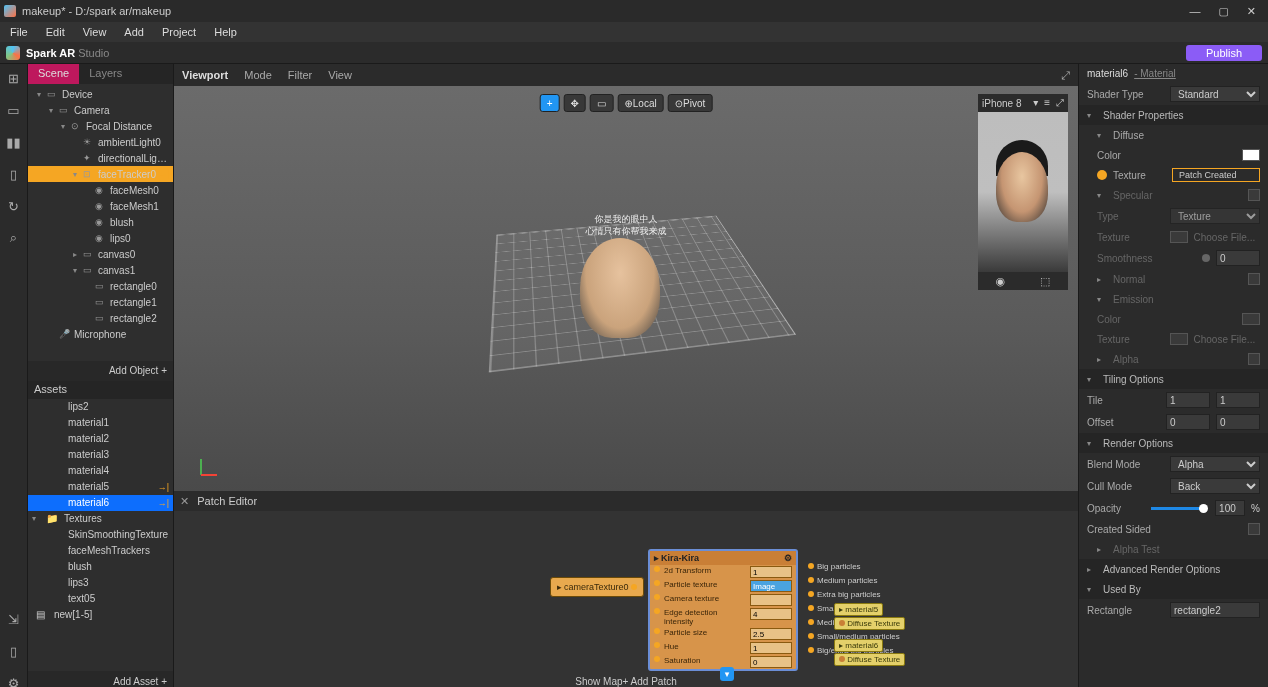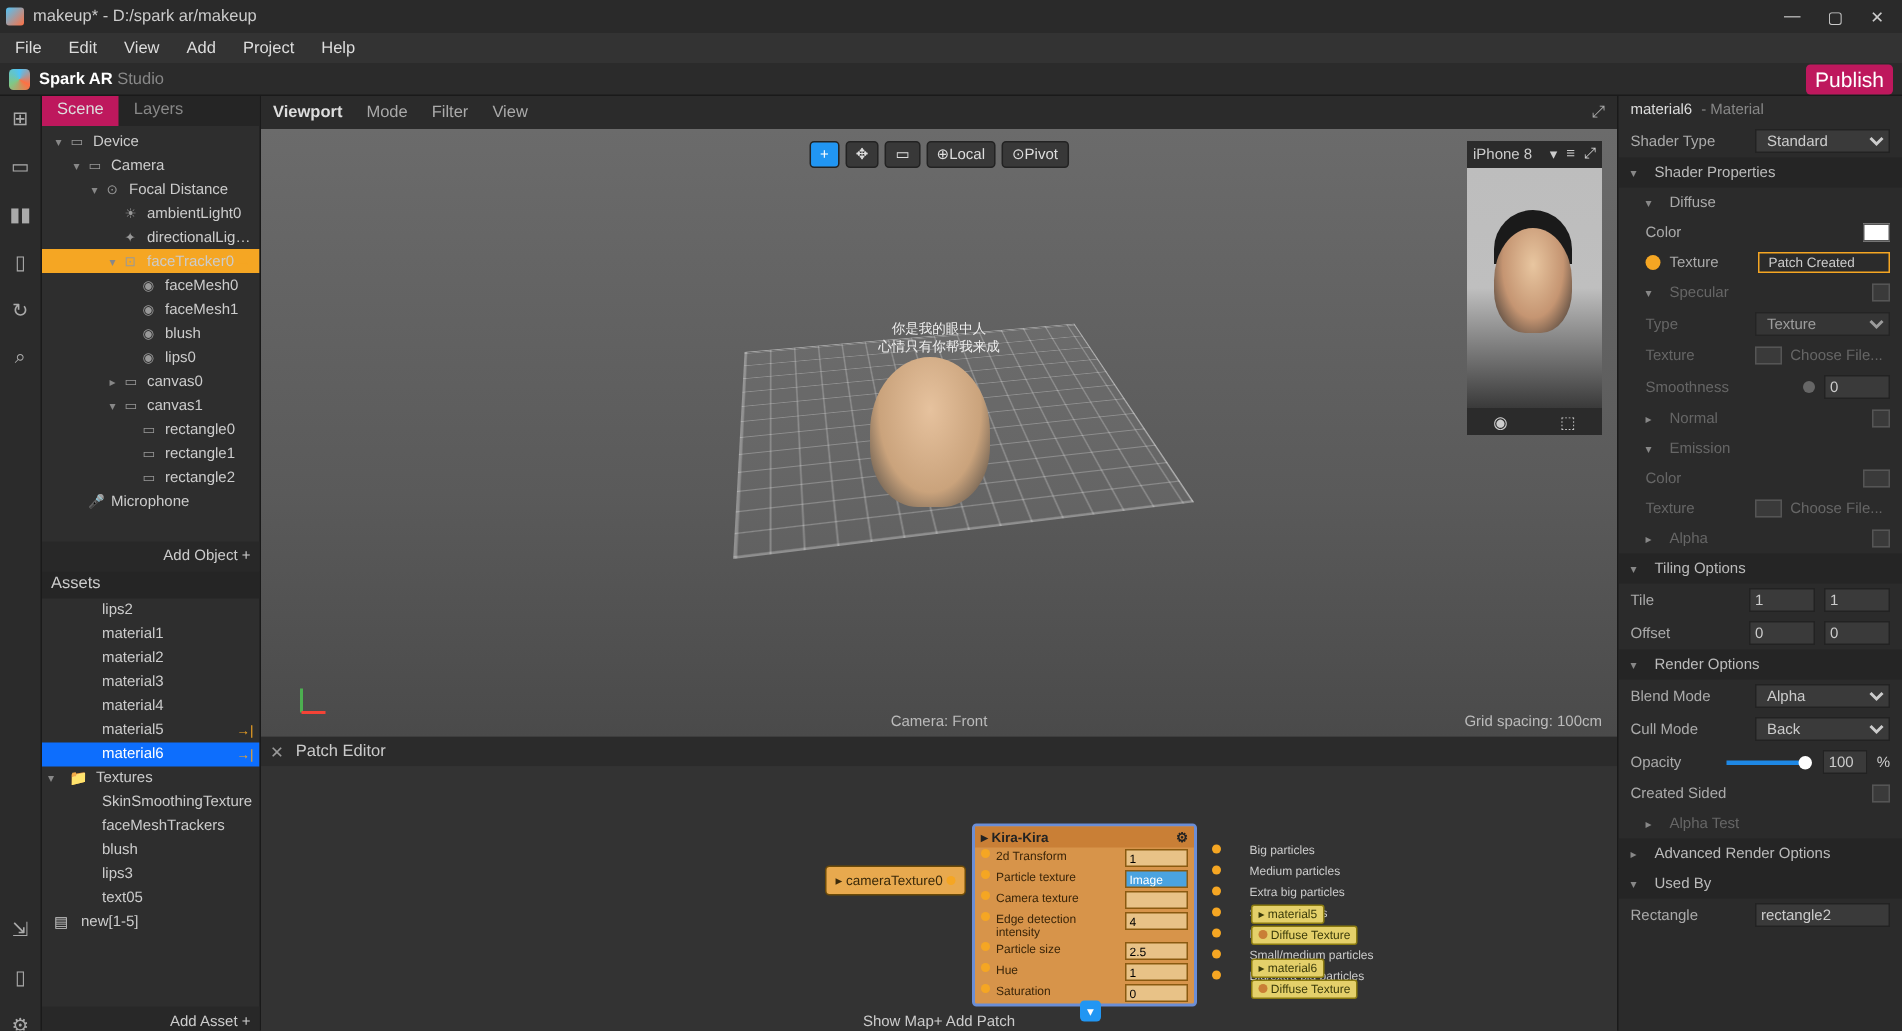--- a/index.html
+++ b/index.html
@@ -7,21 +7,21 @@
 .titlebar { height:18px; background:#2a2a2a; display:flex; align-items:center; padding:11px 4px; }
 .titlebar .logo { width:12px; height:12px; margin-right:6px; background:linear-gradient(135deg,#4fc3f7,#ff7043); border-radius:2px; }
 .titlebar .wbtns { margin-left:auto; display:flex; gap:18px; padding-right:8px; }
 .titlebar .wbtns span { cursor:default; font-size:11px; }
 .menubar { height:20px; background:#333; display:flex; align-items:center; padding:0 2px; gap:2px; }
 .menubar span { padding:2px 8px; color:#ddd; font-size:11px; }
 .brandbar { height:22px; background:#2b2b2b; display:flex; align-items:center; padding:0 6px; border-bottom:1px solid #1a1a1a; }
 .brandbar .blogo { width:14px; height:14px; margin-right:6px; background:conic-gradient(#4fc3f7,#ff7043,#81c784,#4fc3f7); border-radius:3px; }
 .brandbar .btitle b { color:#fff; }
 .brandbar .btitle span { color:#888; }
-.brandbar .publish { margin-left:auto; background:#be185d; color:#fff; padding:2px 6px; border-radius:3px; font-size:14px; }
+.brandbar .publish { margin-left:auto; background:#8b5cf6; color:#fff; padding:2px 20px; border-radius:3px; font-size:11px; }
 .main { display:flex; height:627px; }
 .iconrail { width:28px; background:#2b2b2b; border-right:1px solid #1a1a1a; display:flex; flex-direction:column; align-items:center; padding-top:6px; gap:16px; }
 .iconrail .ic { width:16px; height:16px; color:#aaa; display:flex; align-items:center; justify-content:center; font-size:13px; }
 .iconrail .spacer { flex:1; }
 .leftpanel { width:146px; background:#2e2e2e; display:flex; flex-direction:column; border-right:1px solid #1a1a1a; }
 .tabs { display:flex; height:20px; background:#252525; }
 .tabs div { padding:3px 10px; font-size:11px; color:#888; }
 .tabs div.active { background:#be185d; color:#ddd; }
 .tree { flex:1; overflow:auto; padding:2px 0; }
 .trow { display:flex; align-items:center; height:16px; padding-right:4px; font-size:10px; color:#ccc; white-space:nowrap; }
@@ -73,27 +73,27 @@
 .node { position:absolute; border-radius:3px; font-size:9px; color:#3b2a0a; }
 .node.small { background:#e8a94e; border:1px solid #6b4a08; padding:4px 6px;text-align:center; }
 .node.big { background:#d7944a; border:2px solid #6b8ed6; width:150px; }
 .node.big .nhdr { background:#c97f36; padding:2px 4px; color:#222; font-weight:600; display:flex; justify-content:space-between; }
 .node.big .nrow { display:flex; padding:1px 4px; gap:4px; }
 .node.big .nrow .nlbl { flex:1; font-size:8px; color:#3a2509; }
 .node.big .nrow input { width:42px; height:12px; font-size:8px; border:1px solid #8a5a10; background:#e8c287; padding:0 2px; }
 .node.big .nrow input.blue { background:#4aa3e0; color:#fff; }
 .dot { width:6px; height:6px; border-radius:50%; background:#f5a623; display:inline-block; }
 .outcol { position:absolute; left:634px; top:48px; font-size:8px; color:#ccc; }
-.outcol div { height:14px; display:flex; align-items:center; gap:19px; }
+.outcol div { height:14px; display:flex; align-items:center; gap:3px; }
 .chip { position:absolute; background:#e4d06a; border:1px solid #8a7a10; border-radius:2px; padding:1px 4px; font-size:8px; color:#3a3a0a; }
 .patchftr { position:absolute; bottom:4px; left:8px; right:8px; display:flex; justify-content:center; color:#ccc; font-size:10px; }
 .inspector { width:190px; background:#2b2b2b; border-left:1px solid #1a1a1a; overflow:auto; font-size:10px; }
 .ihdr { padding:4px 8px; display:flex; align-items:center; gap:6px; }
 .ihdr .mname { color:#ddd; }
-.ihdr .mtype { color:#888; }
+.ihdr .mtype { color:#888;text-decoration:underline; }
 .irow { display:flex; align-items:center; padding:3px 8px; gap:6px; min-height:20px; }
 .irow.section { background:#252525; color:#bbb; }
 .irow .lbl { flex:1; color:#aaa; }
 .irow .lbl.dim { color:#666; }
 .irow select,.irow input[type=text] { background:#3a3a3a; border:1px solid #222; color:#ccc; font-size:10px; height:16px; padding:0 3px; }
 .irow select { width:90px; }
 .irow .swatch { width:18px; height:12px; background:#fff; border:1px solid #555; }
 .irow .swatch.dark { background:#3a3a3a; }
 .irow .patchcreated { border:1px solid #f5a623; padding:1px 6px; color:#ccc; width:88px; text-align:left; font-size:9px; }
 .irow .yellow-dot { width:10px; height:10px; border-radius:50%; background:#f5a623; }
@@ -317,24 +317,20 @@
         <span class="btn">▭</span>
         <span class="btn">⊕ <span>Local</span></span>
         <span class="btn">⊙ <span>Pivot</span></span>
       </div>
       <div class="scene3d">
         <div class="gridplane"></div>
         <div class="facebox"></div>
         <div class="labeltxt"><span>你是我的眼中人</span><br><span>心情只有你帮我来成</span></div>
       </div>
       <div class="axis"></div>
-      <div class="vpstatus">
-        <span style="margin:0 auto;">Camera: Front</span>
-        <span style="position:absolute;right:10px;">Grid spacing: 100cm</span>
-      </div>
       <div class="previewbox">
         <div class="previewhdr">
           <span>iPhone 8</span>
           <span style="display:flex;gap:6px;">
            <span>▾</span>
            <span>≡</span>
            <span>⤢</span>
           </span>
         </div>
         <div class="previewimg">

